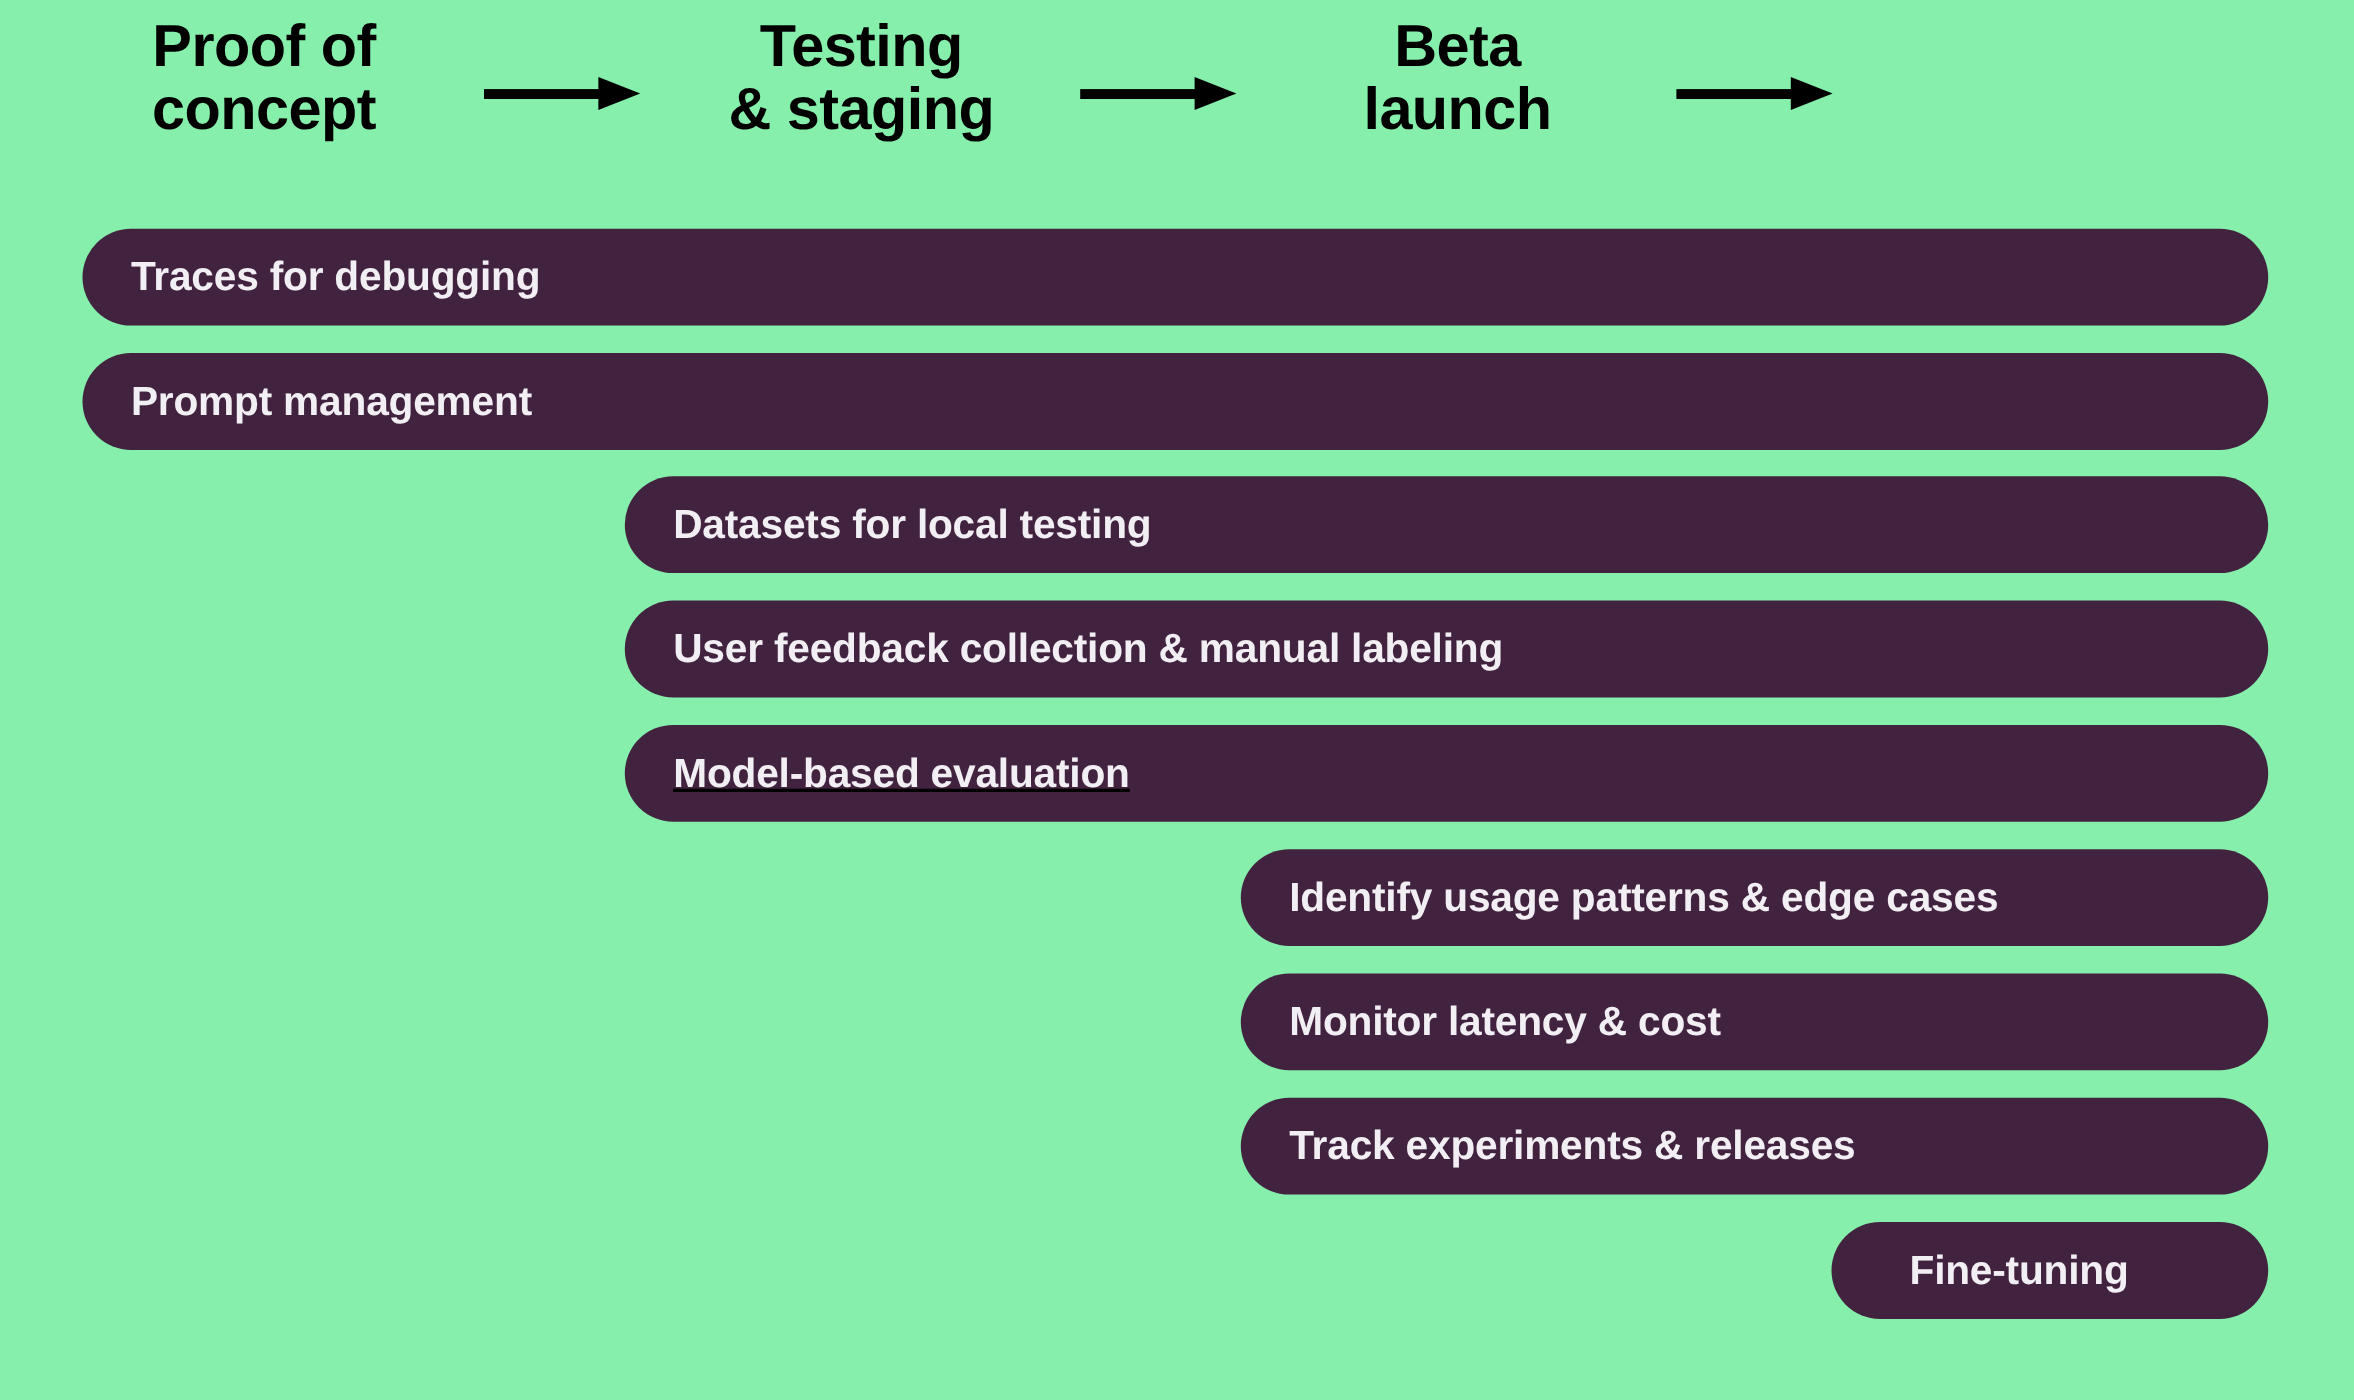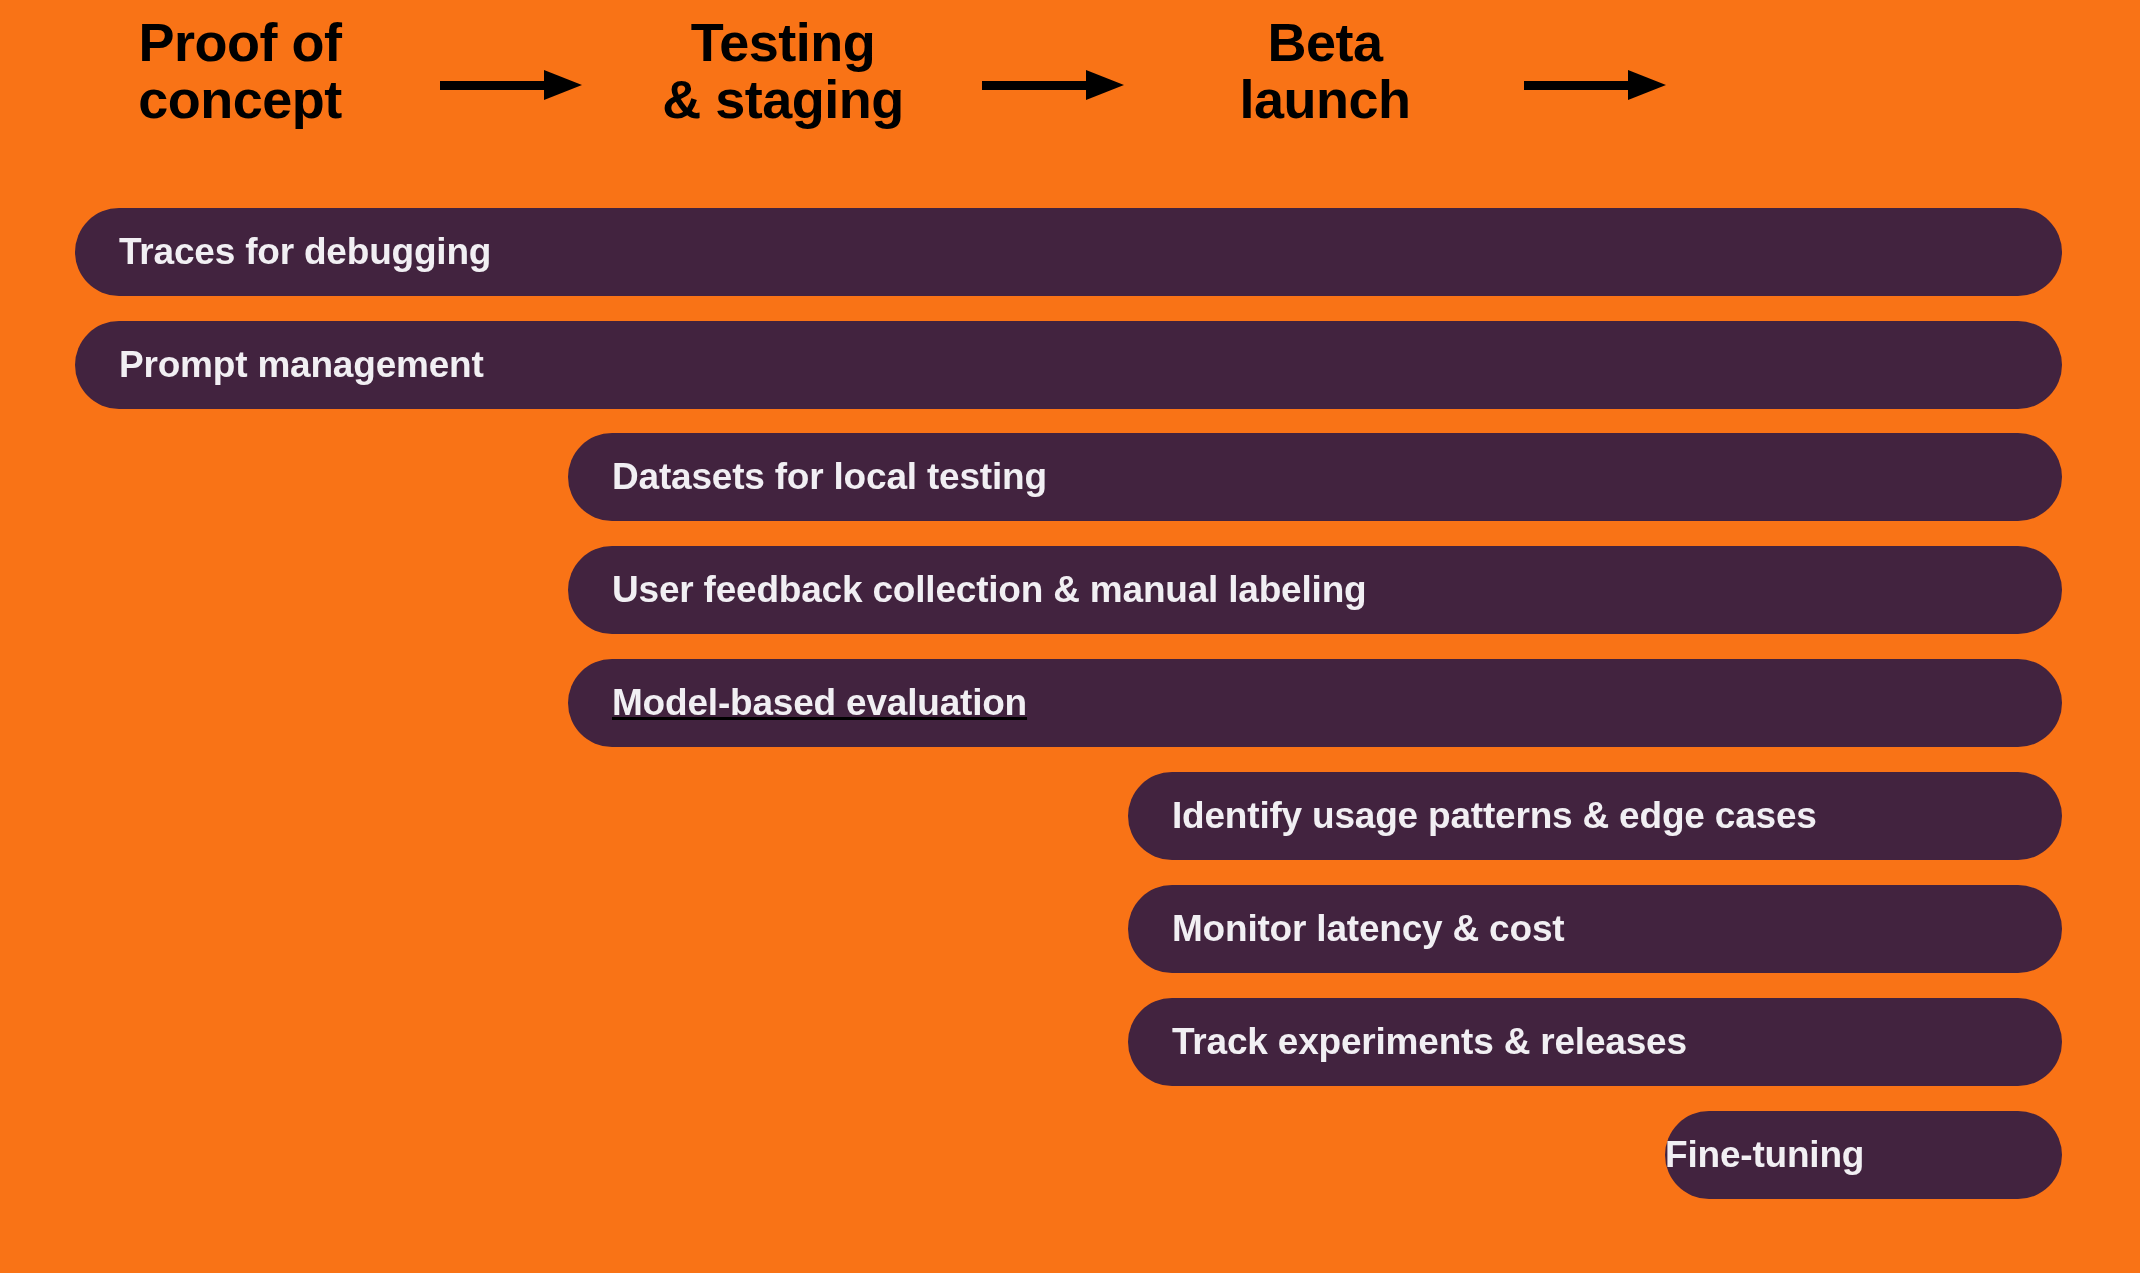--- a/index.html
+++ b/index.html
@@ -6,21 +6,21 @@
   html, body {
     margin: 0;
     padding: 0;
     background: #ffffff;
   }
   #canvas {
     position: relative;
     width: 2140px;
     height: 1273px;
     overflow: hidden;
-    background: #f97316;
+    background: #86efac;
     font-family: "Liberation Sans", "DejaVu Sans", sans-serif;
     -webkit-font-smoothing: antialiased;
   }
 
   
   #stage-header {
     position: absolute;
     left: 0;
     top: 0;
     width: 2140px;
@@ -81,21 +81,21 @@
   }
   .bar-label {
     color: #f1eff3;
     font-size: 37px;
     font-weight: 700;
     letter-spacing: -0.2px;
     white-space: nowrap;
     padding-left: 44px;
   }
   .bar.align-right {
-    justify-content: flex-start;
+    justify-content: center;
   }
   .bar.align-right .bar-label {
     padding-left: 0;
     padding-right: 56px;
   }
 </style>
 </head>
 <body>
 
 <div id="canvas">

